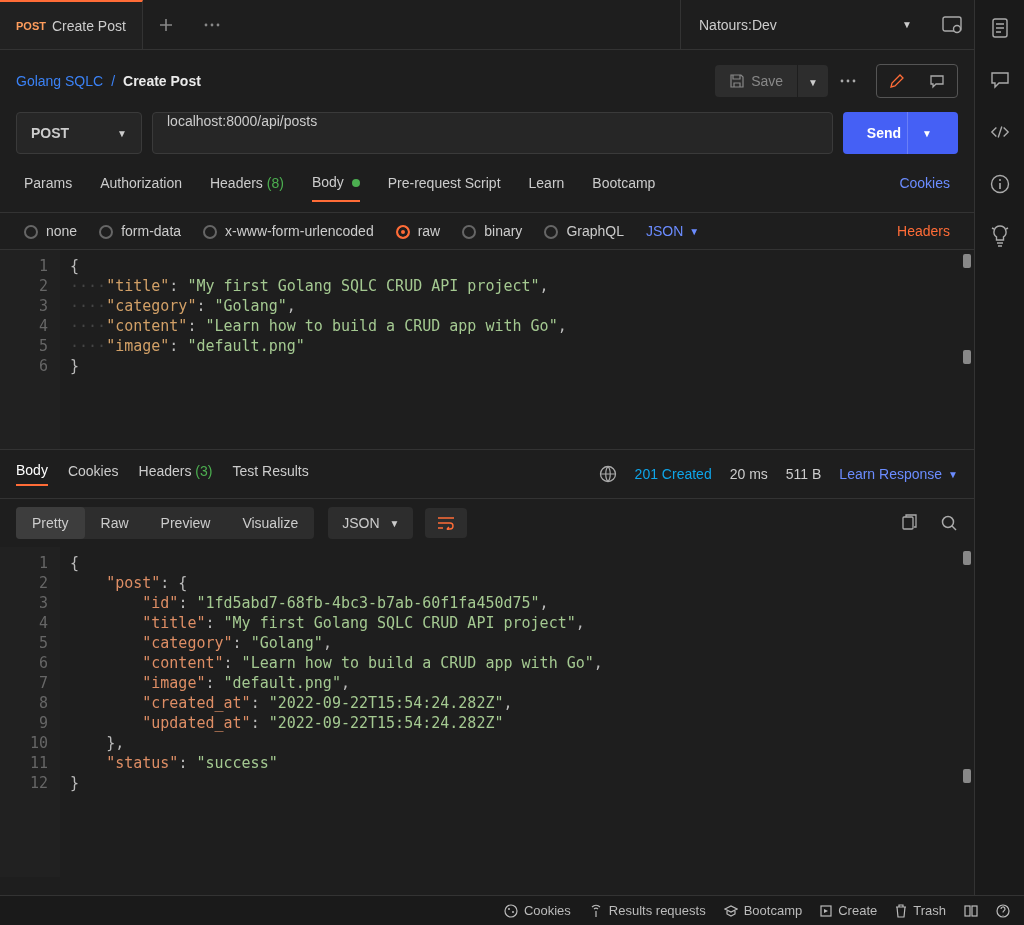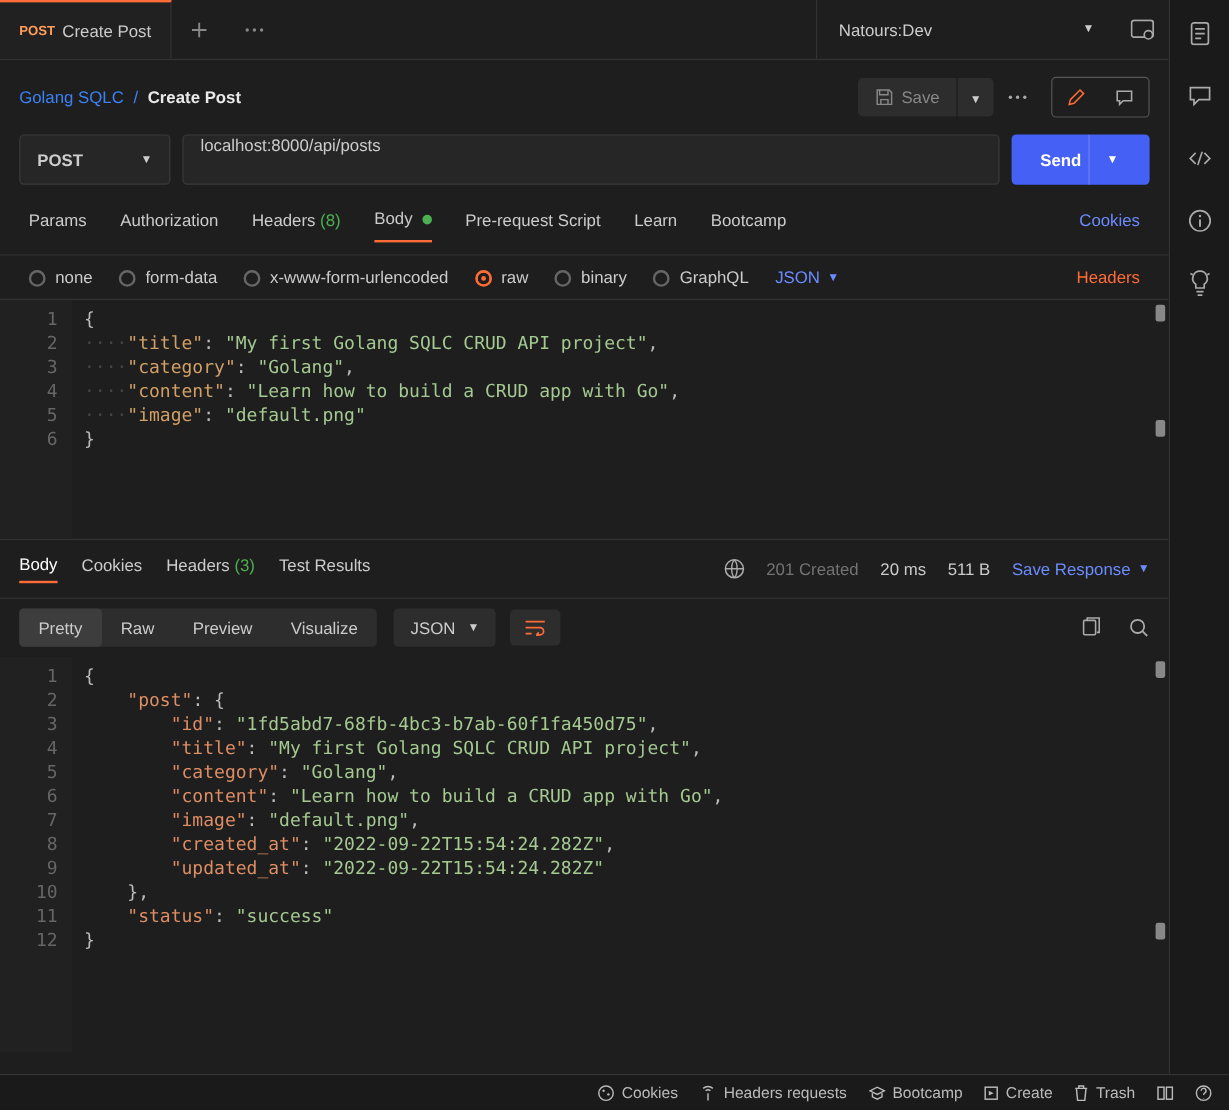--- a/index.html
+++ b/index.html
@@ -152,21 +152,21 @@
 .p { color:#bbb; }    
 .scroll-thumb { position:absolute; right:3px; width:8px; height:14px; background:#888; border-radius:2px;}
 
 
 .resp-bar {
   display:flex; align-items:center; gap:20px;
   padding: 12px 16px; border-bottom:1px solid #333;
 }
 .resp-tab { cursor:pointer; padding-bottom:6px;}
 .resp-tab.active { border-bottom:2px solid #ff6c37; color:#fff;}
-.status-201 { color:#737373; }
+.status-201 { color:#0ea5e9; }
 .resp-meta { margin-left:auto; display:flex; align-items:center; gap:18px;}
 .save-resp { color:#6b8cff; cursor:pointer; display:flex; align-items:center; gap:6px;}
 
 
 .resp-toolbar {
   display:flex; align-items:center; gap:4px;
   padding: 8px 16px;
   justify-content: space-between;
 }
 .seg-group { background:#2d2d2d; border-radius:4px; display:flex; }
@@ -353,21 +353,21 @@
         <span>
           <svg width="18" height="18" viewBox="0 0 18 18">
               <circle cx="9" cy="9" r="7.5" stroke="#aaa" fill="none" stroke-width="1.3"></circle>
               <path d="M1.5 9h15 M9 1.5c3 3 3 12 0 15 M9 1.5c-3 3-3 12 0 15" stroke="#aaa" fill="none" stroke-width="1.2"></path>
             </svg>
         </span>
         <span class="status-201">201 Created</span>
         <span>20 ms</span>
         <span>511 B</span>
         <div class="save-resp">
-          <span>Save Response</span>
+          <span>Learn Response</span>
           <span class="caret">▼</span>
         </div>
       </div>
     </div>
 
     <div class="resp-toolbar">
       <div class="seg-group">
         <div class="seg active">Pretty</div>
         <div class="seg">Raw</div>
         <div class="seg">Preview</div>
@@ -459,21 +459,21 @@
         <circle cx="7" cy="7" r="6" stroke="#bbb" fill="none" stroke-width="1.2"></circle>
         <circle cx="5" cy="5" r="1" fill="#bbb"></circle>
         <circle cx="9" cy="8" r="1" fill="#bbb"></circle>
       </svg>
     <span>Cookies</span>
   </div>
   <div class="f-item">
     <svg width="14" height="14" viewBox="0 0 14 14">
         <path d="M3 3a6 6 0 018 0M5 5a3 3 0 014 0M7 7v6" stroke="#bbb" fill="none" stroke-width="1.2"></path>
       </svg>
-    <span>Headers requests</span>
+    <span>Results requests</span>
   </div>
   <div class="f-item">
     <svg width="14" height="14" viewBox="0 0 14 14">
         <path d="M1 5l6-3 6 3-6 3z M3 7v3l4 2 4-2V7" stroke="#bbb" fill="none" stroke-width="1.2"></path>
       </svg>
     <span>Bootcamp</span>
   </div>
   <div class="f-item">
     <svg width="12" height="12" viewBox="0 0 12 12">
         <rect x="1" y="1" width="10" height="10" stroke="#bbb" fill="none" stroke-width="1.2"></rect>

